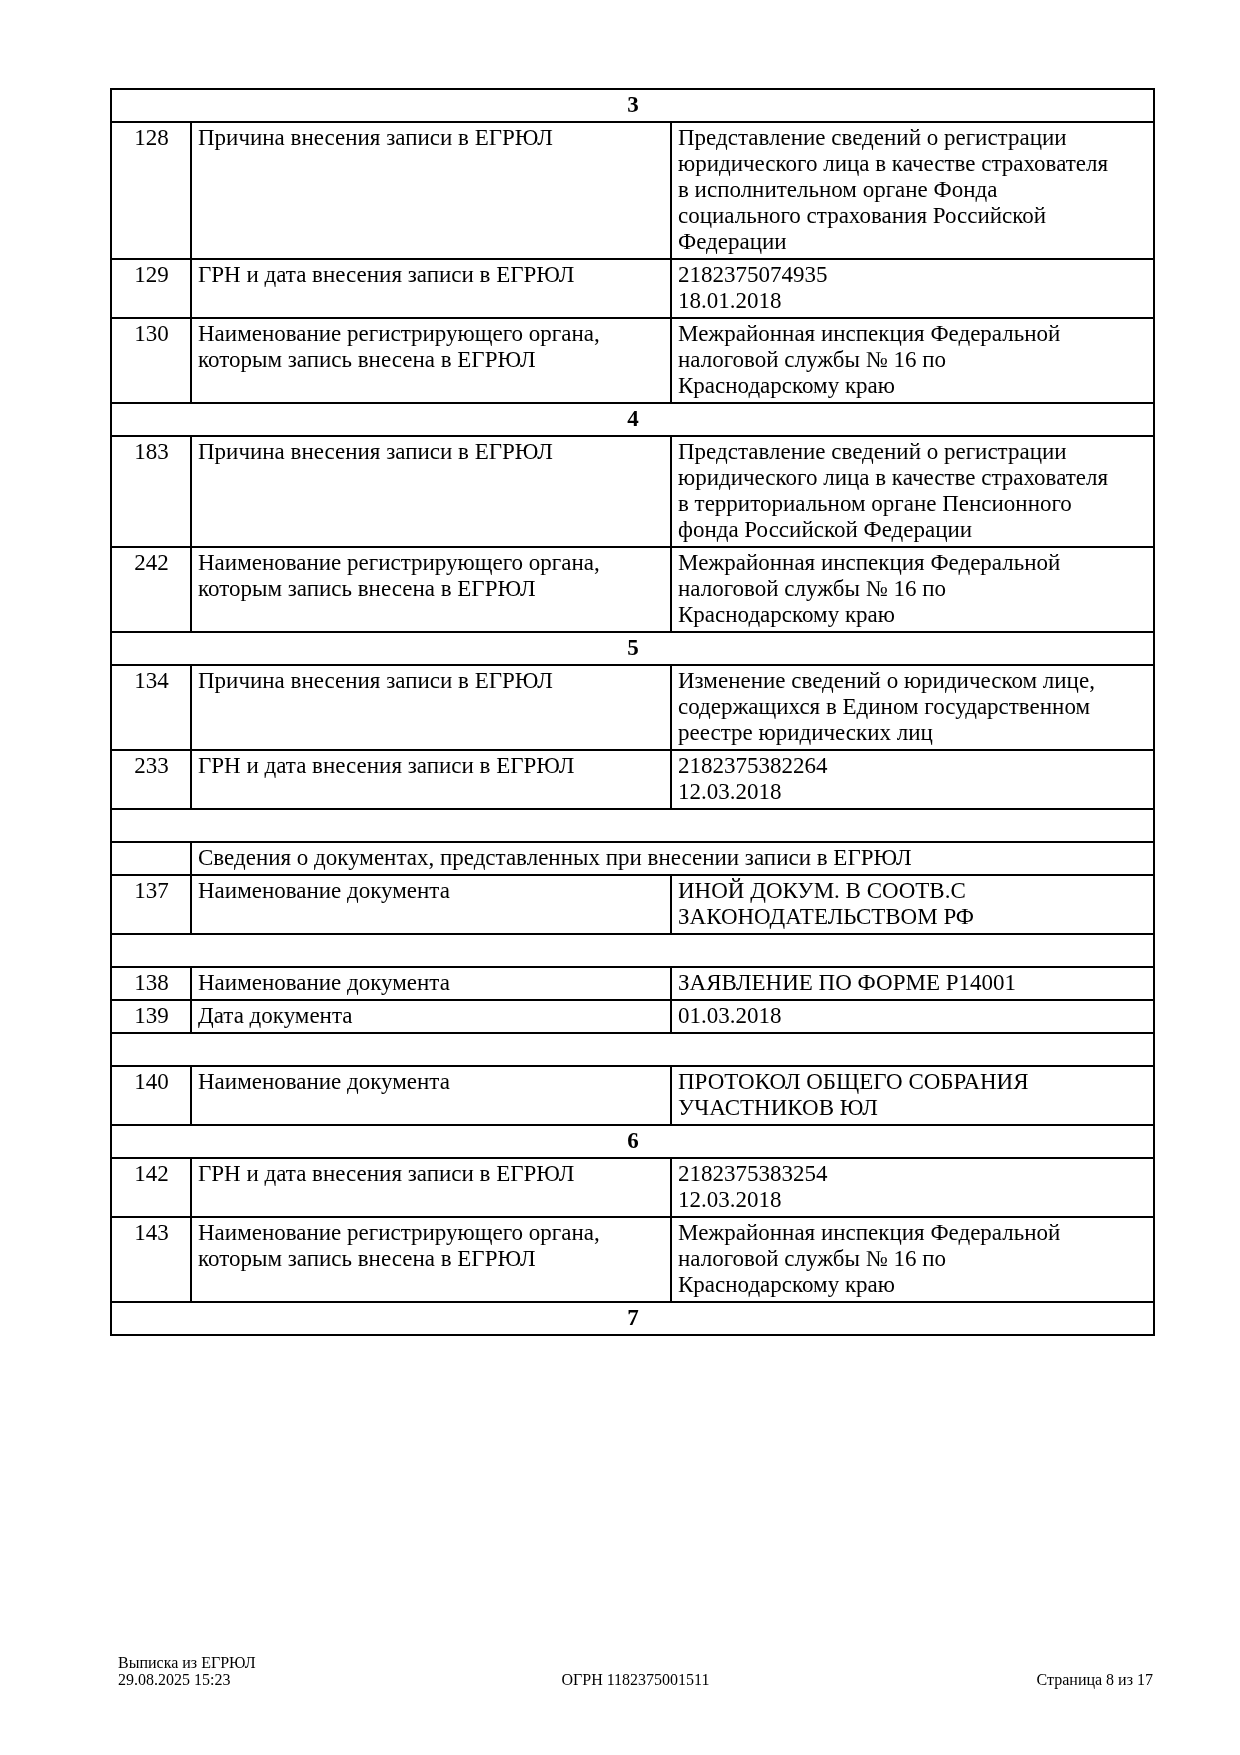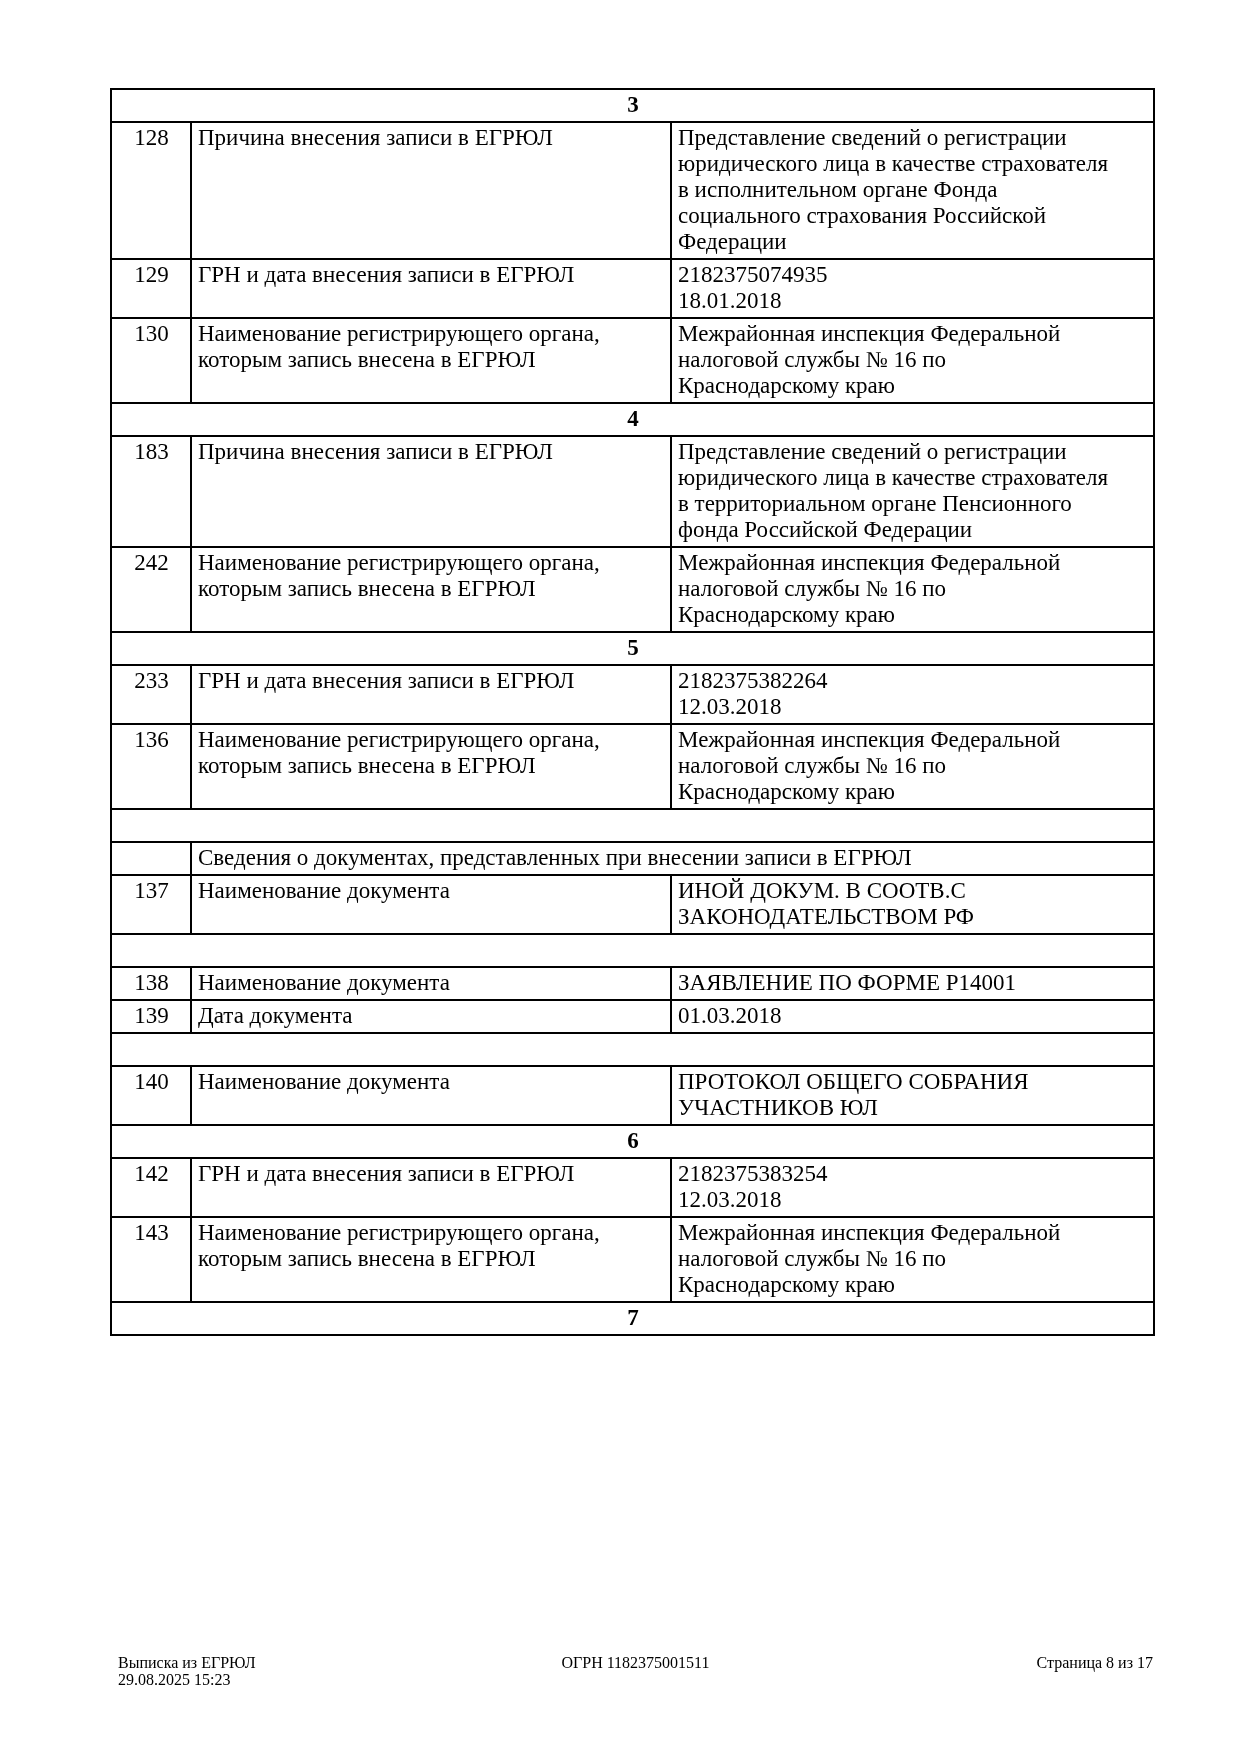--- a/index.html
+++ b/index.html
@@ -42,20 +42,21 @@
     font-weight: bold;
   }
   tr.spacer-row td {
     height: 33px;
   }
   .footer {
     position: absolute;
     left: 118px; top: 1654px;
     width: 1035px;
     display: flex;
+    align-items: flex-end;
     font-size: 16px;
     line-height: 17px;
   }
   .footer-left  { flex: 1; text-align: left; }
   .footer-center{ flex: 1; text-align: center; }
   .footer-right { flex: 1; text-align: right; }
 </style>
 </head>
 <body>
 
@@ -110,32 +111,31 @@
           <td>Наименование регистрирующего органа,
 которым запись внесена в ЕГРЮЛ</td>
           <td>Межрайонная инспекция Федеральной
 налоговой службы № 16 по
 Краснодарскому краю</td>
         </tr>
         <tr>
           <td class="cell-section" colspan="3">5</td>
         </tr>
         <tr>
+          <td class="cell-num">134</td>
+          <td>Причина внесения записи в ЕГРЮЛ</td>
+          <td>Изменение сведений о юридическом лице,
+содержащихся в Едином государственном
+реестре юридических лиц</td>
+        </tr>
+        <tr>
           <td class="cell-num">233</td>
           <td>ГРН и дата внесения записи в ЕГРЮЛ</td>
           <td>2182375382264
 12.03.2018</td>
-        </tr>
-        <tr>
-          <td class="cell-num">136</td>
-          <td>Наименование регистрирующего органа,
-которым запись внесена в ЕГРЮЛ</td>
-          <td>Межрайонная инспекция Федеральной
-налоговой службы № 16 по
-Краснодарскому краю</td>
         </tr>
         <tr class="spacer-row">
           <td colspan="3"></td>
         </tr>
         <tr>
           <td class="cell-num"></td>
           <td colspan="2">Сведения о документах, представленных при внесении записи в ЕГРЮЛ</td>
         </tr>
         <tr>
           <td class="cell-num">137</td>

